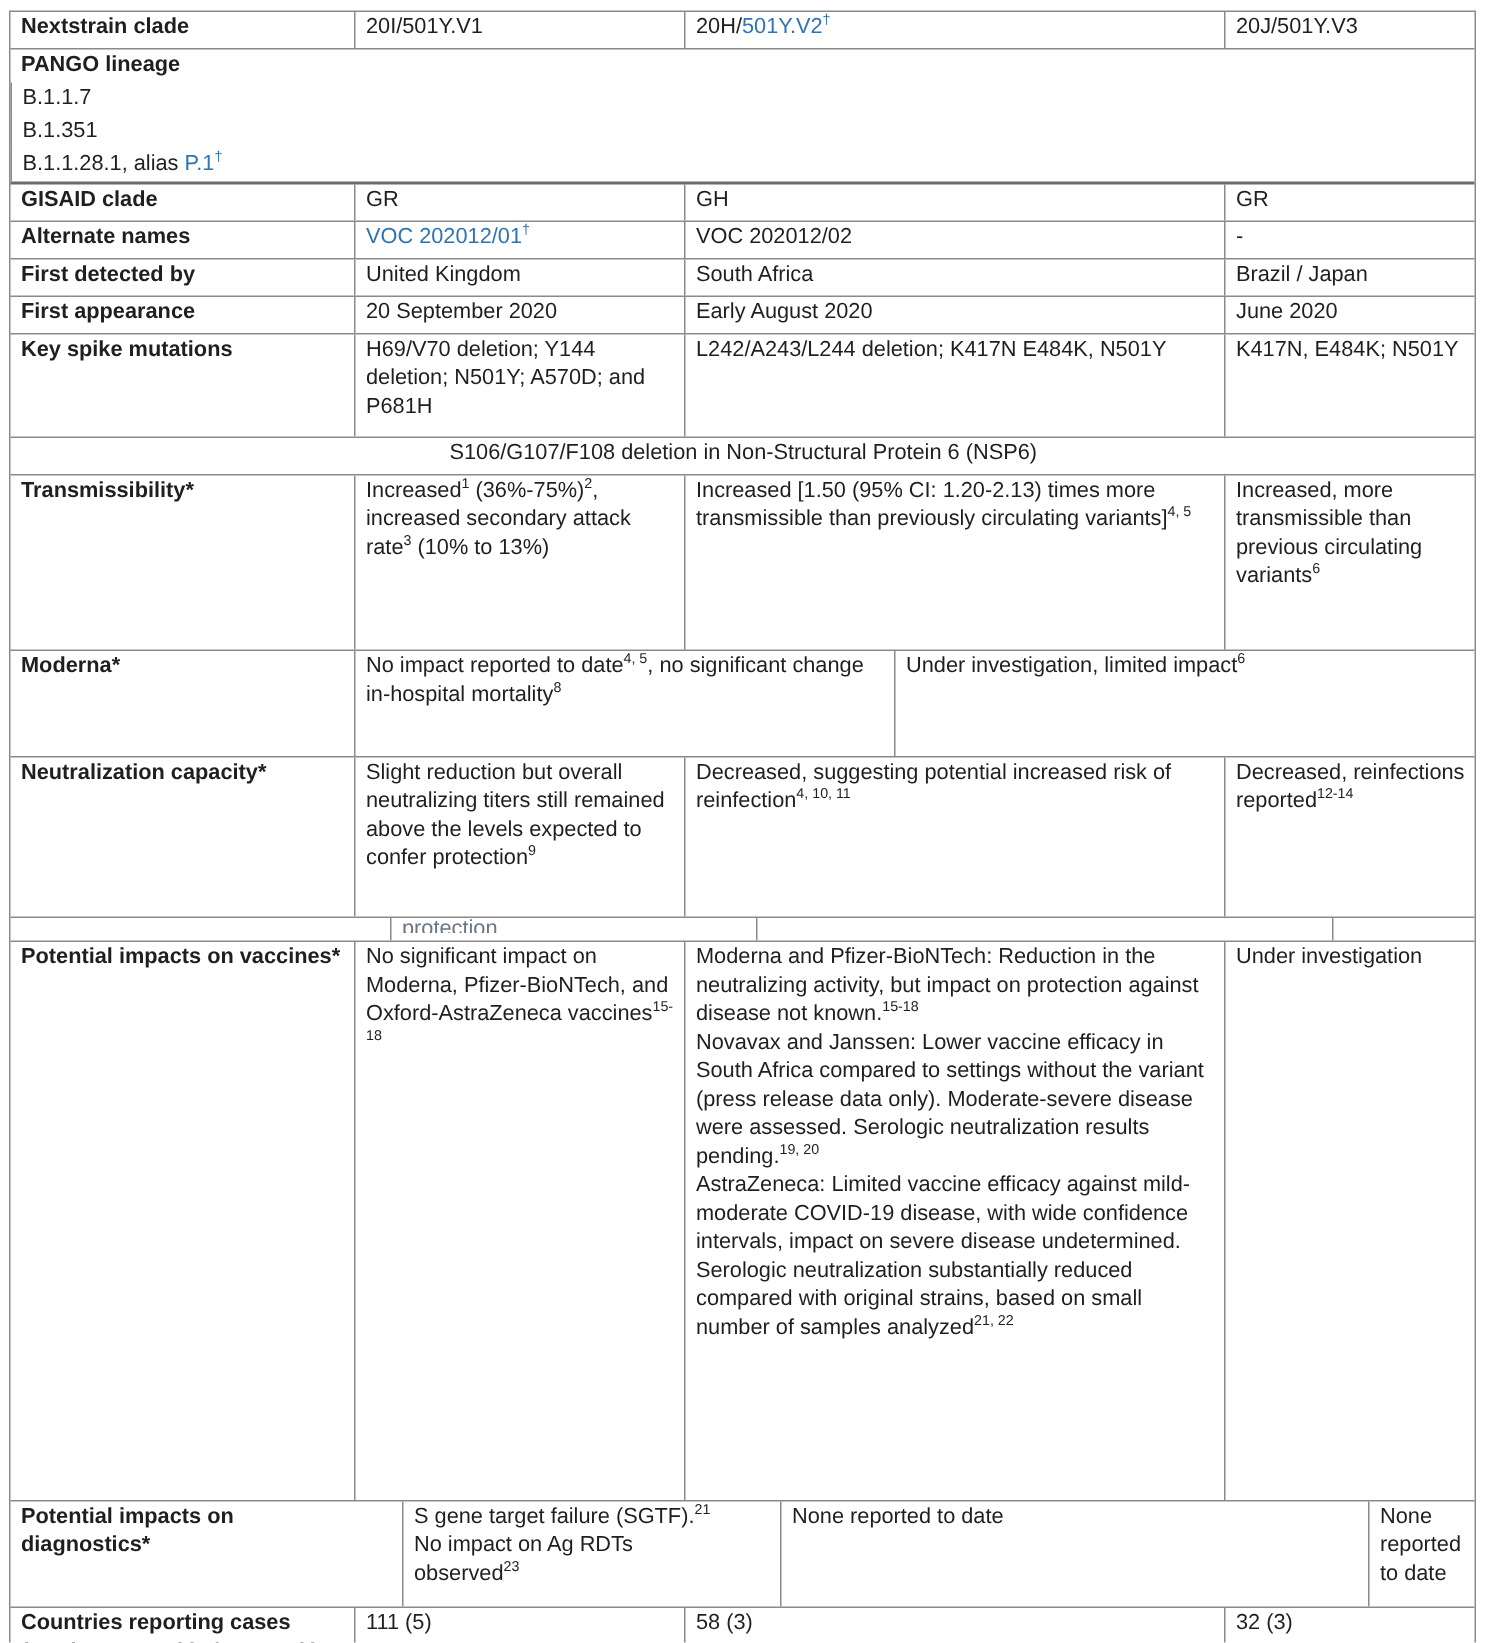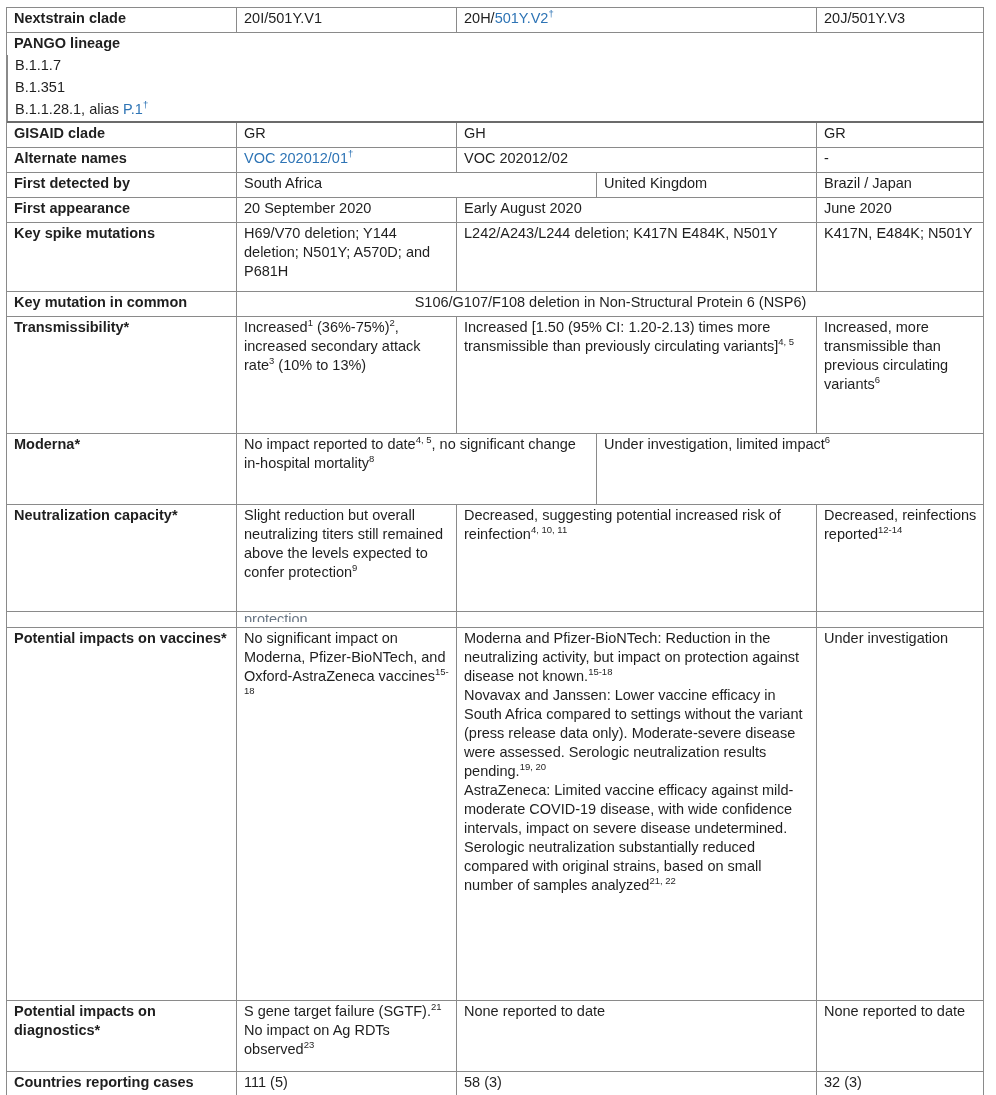--- a/index.html
+++ b/index.html
@@ -21,21 +21,21 @@
   .cell + .cell{border-left:1px solid #8a8a8a;}
   .label{width:229px;flex:none;font-weight:bold;}
   .c2{width:220px;flex:none;}
   .c3{width:360px;flex:none;}
   .c4{flex:1;}
   .merged{flex:1;text-align:center;}
   .blue{color:#2e74b5;}
   .b{font-weight:normal;}
   sup{font-size:9.5px;line-height:0;vertical-align:super;}
   
-  .seam{min-height:15px;}
+  .seam{min-height:15px;gap:24px;}
   .seam .cell{padding-top:0;padding-bottom:0;}
   .seam .clip{
     display:block;height:10px;overflow:hidden;
     color:#6a7684;font-size:14.5px;line-height:14px;
   }
 </style>
 </head>
 <body>
 
 <div class="page">
@@ -59,38 +59,37 @@
         <div class="cell c4">GR</div>
       </div>
       <div class="row" style="min-height: 24px;">
         <div class="cell label">Alternate names</div>
         <div class="cell c2"><span class="blue b">VOC 202012/01</span><sup class="blue b">†</sup></div>
         <div class="cell c3">VOC 202012/02</div>
         <div class="cell c4">-</div>
       </div>
       <div class="row" style="min-height: 24px;">
         <div class="cell label">First detected by</div>
+        <div class="cell c2">United Kingdom</div>
         <div class="cell c3">South Africa</div>
-        <div class="cell c2">United Kingdom</div>
         <div class="cell c4">Brazil / Japan</div>
       </div>
       <div class="row" style="min-height: 24px;">
         <div class="cell label">First appearance</div>
         <div class="cell c2">20 September 2020</div>
         <div class="cell c3">Early August 2020</div>
         <div class="cell c4">June 2020</div>
       </div>
       <div class="row" style="min-height: 68px;">
         <div class="cell label">Key spike mutations</div>
         <div class="cell c2">H69/V70 deletion; Y144 deletion; N501Y; A570D; and P681H</div>
         <div class="cell c3">L242/A243/L244 deletion; K417N E484K, N501Y</div>
         <div class="cell c4">K417N, E484K; N501Y</div>
       </div>
       <div class="row" style="min-height: 24px;">
-        <div class="cell label">Key mutation in common</div>
         <div class="cell merged">S106/G107/F108 deletion in Non-Structural Protein 6 (NSP6)</div>
       </div>
       <div class="row" style="min-height: 116px;">
         <div class="cell label">Transmissibility*</div>
         <div class="cell c2"><span>Increased</span><sup>1</sup><span> (36%-75%)</span><sup>2</sup><span>, increased secondary attack rate</span><sup>3</sup><span> (10% to 13%)</span></div>
         <div class="cell c3"><span>Increased [1.50 (95% CI: 1.20-2.13) times more transmissible than previously circulating variants]</span><sup>4, 5</sup></div>
         <div class="cell c4"><span>Increased, more transmissible than previous circulating variants</span><sup>6</sup></div>
       </div>
       <div class="row" style="min-height: 70px;">
         <div class="cell label">Moderna*</div>
@@ -110,21 +109,21 @@
         <div class="cell c4"></div>
       </div>
       <div class="row" style="min-height: 372px;">
         <div class="cell label">Potential impacts on vaccines*</div>
         <div class="cell c2"><span>No significant impact on Moderna, Pfizer-BioNTech, and Oxford-AstraZeneca vaccines</span><sup>15-18</sup></div>
         <div class="cell c3"><span>Moderna and Pfizer-BioNTech: Reduction in the neutralizing activity, but impact on protection against disease not known.</span><sup>15-18</sup><span>
 Novavax and Janssen: Lower vaccine efficacy in South Africa compared to settings without the variant (press release data only). Moderate-severe disease were assessed. Serologic neutralization results pending.</span><sup>19, 20</sup><span>
 AstraZeneca: Limited vaccine efficacy against mild-moderate COVID-19 disease, with wide confidence intervals, impact on severe disease undetermined. Serologic neutralization substantially reduced compared with original strains, based on small number of samples analyzed</span><sup>21, 22</sup></div>
         <div class="cell c4">Under investigation</div>
       </div>
-      <div class="row" style="min-height: 70px;">
+      <div class="row" style="min-height: 70px; gap: 32px;">
         <div class="cell label">Potential impacts on diagnostics*</div>
         <div class="cell c2"><span>S gene target failure (SGTF).</span><sup>21</sup><span> No impact on Ag RDTs observed</span><sup>23</sup></div>
         <div class="cell c3">None reported to date</div>
         <div class="cell c4">None reported to date</div>
       </div>
       <div class="row" style="min-height: 68px;">
         <div class="cell label">Countries reporting cases (newly reported in last week)**</div>
         <div class="cell c2">111 (5)</div>
         <div class="cell c3">58 (3)</div>
         <div class="cell c4">32 (3)</div>

